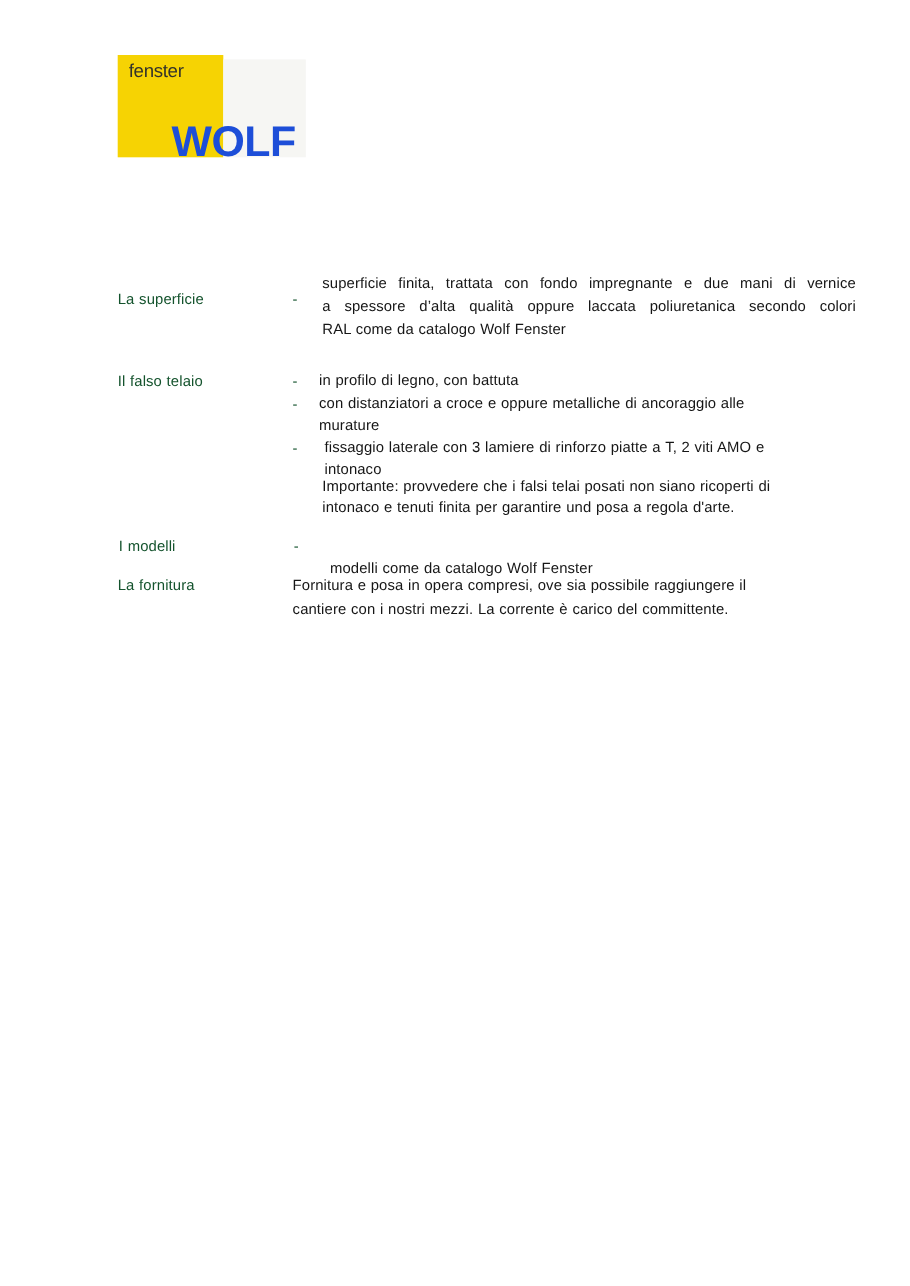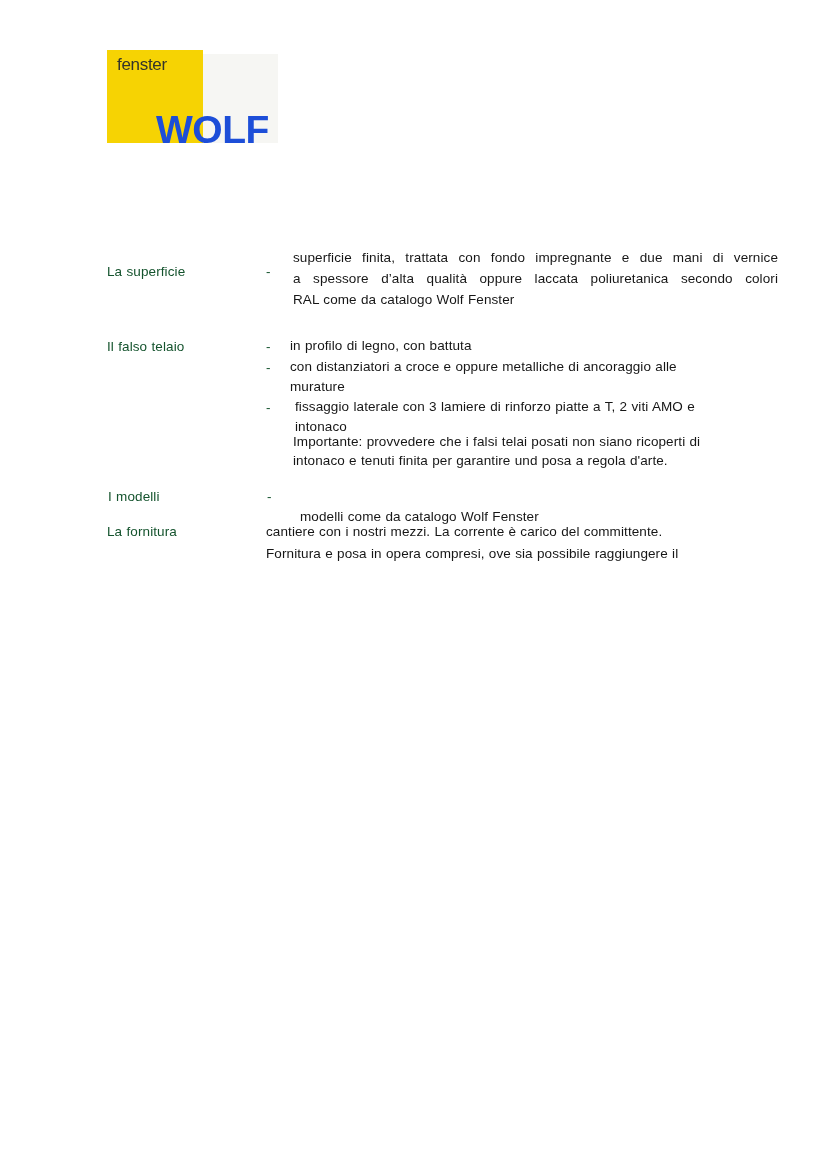--- a/index.html
+++ b/index.html
@@ -135,17 +135,17 @@
   </div>
 
   <div class="label" style="left:108px; top:486px;">I modelli</div>
   <div class="dash" style="left:267px; top:486px;">-</div>
   <div class="block lh21" style="left:300px; top:486px;margin-top:20px;">
     <span class="line">modelli come da catalogo Wolf Fenster</span>
   </div>
 
   <div class="label" style="left:107px; top:521px;">La fornitura</div>
   <div class="block lh22" style="left:266px; top:521px;">
+    <span class="line">Fornitura e posa in opera compresi, ove sia possibile raggiungere il</span>
     <span class="line">cantiere con i nostri mezzi. La corrente è carico del committente.</span>
-    <span class="line">Fornitura e posa in opera compresi, ove sia possibile raggiungere il</span>
   </div>
 
 </div>
 
 </body></html>

